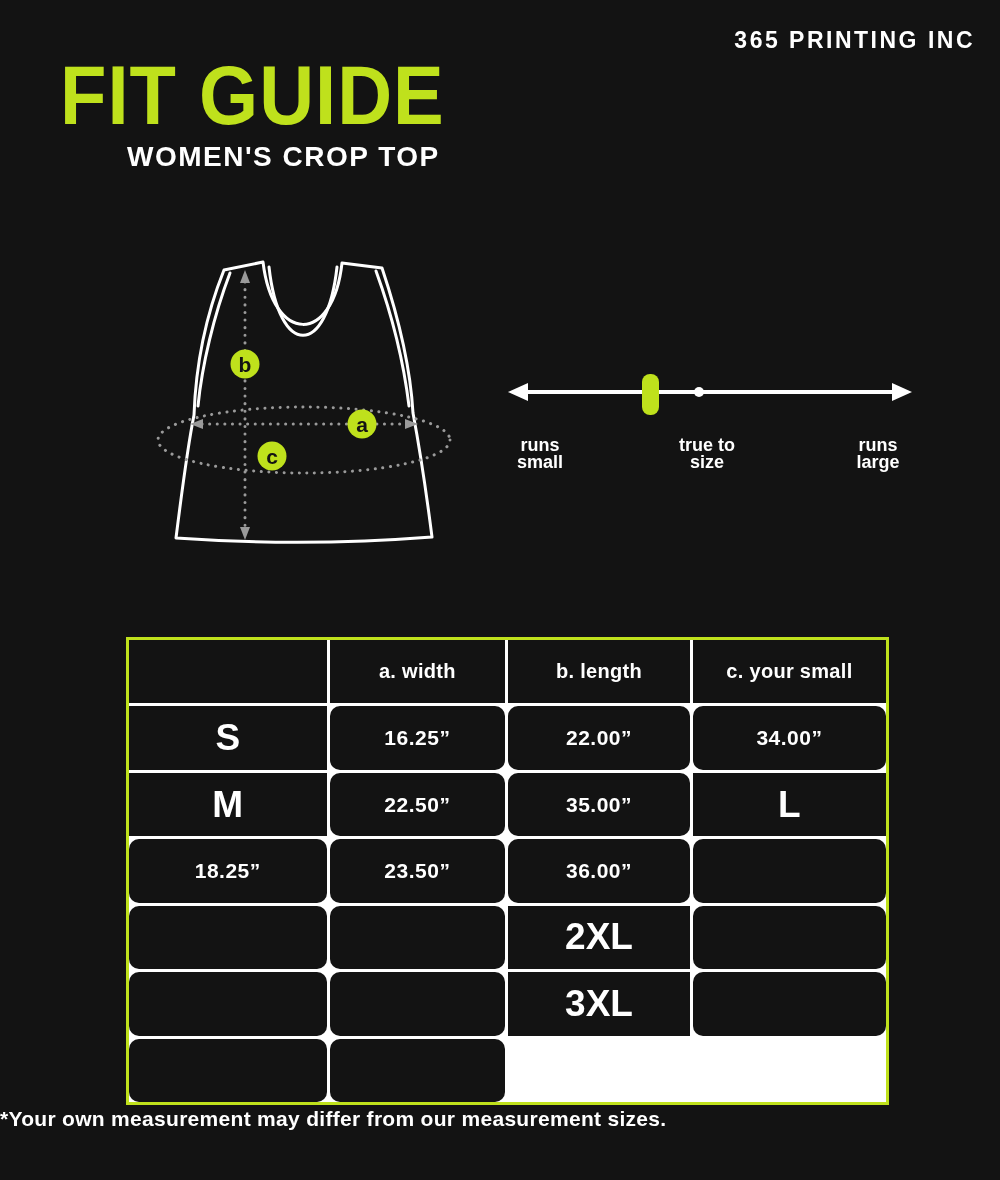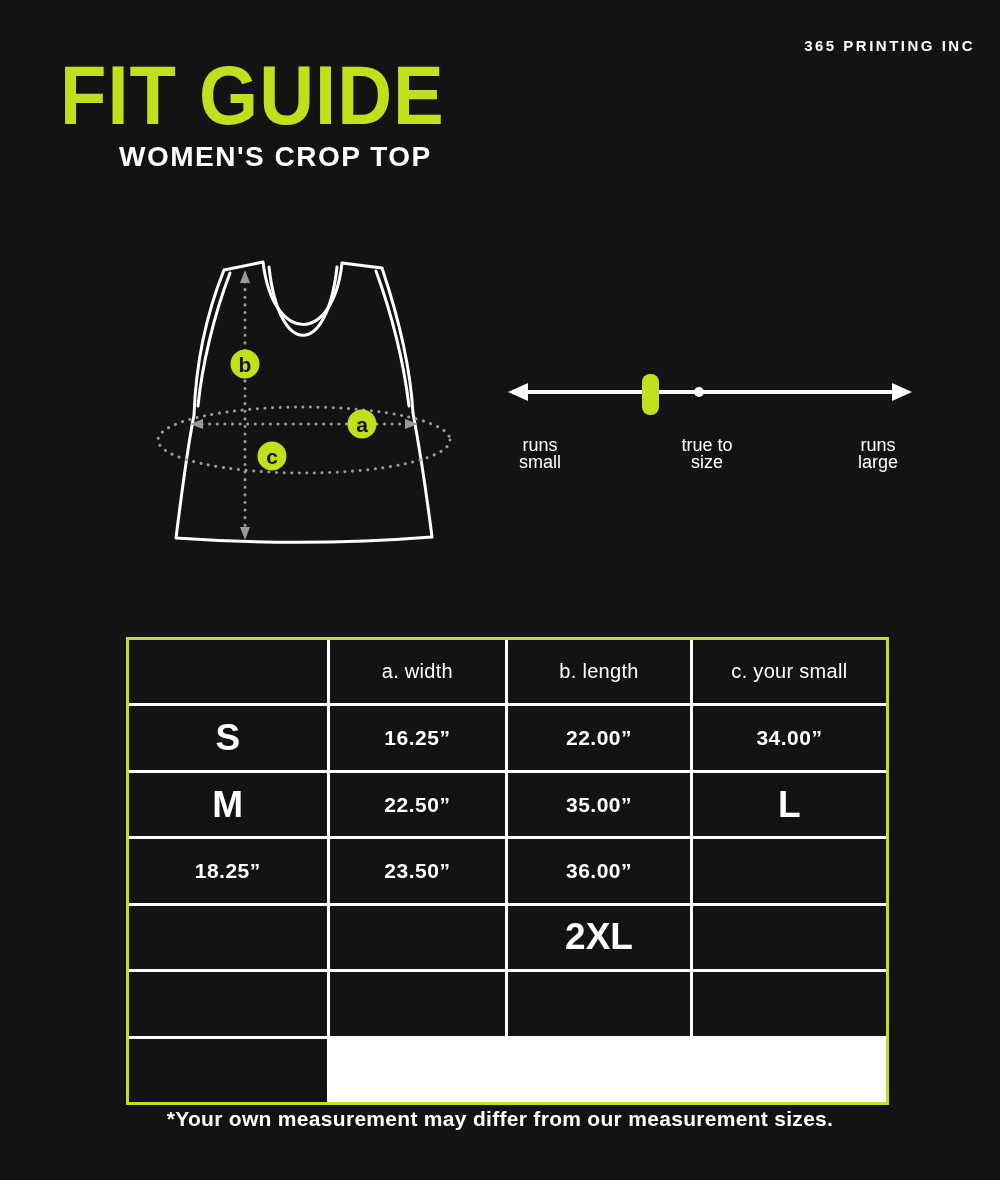--- a/index.html
+++ b/index.html
@@ -3,56 +3,56 @@
 <meta charset="utf-8">
 <style>
   html,body{margin:0;padding:0;}
   body{
     width:1000px;height:1180px;position:relative;overflow:hidden;
     background:#131313;
     font-family:"Liberation Sans", sans-serif;
     color:#ffffff;
   }
   .brand{
-    position:absolute;top:37px;right:25px;
-    font-size:15px;font-weight:bold;letter-spacing:2.5px;color:#fff;
+    position:absolute;top:27px;right:25px;
+    font-size:23px;font-weight:bold;letter-spacing:2.5px;color:#fff;
   }
   .title{
     position:absolute;top:56px;left:60px;
     font-size:76px;font-weight:bold;letter-spacing:1px;line-height:0.95;
     color:#bfe11c;
     transform:scaleY(1.10);transform-origin:top left;
   }
   .subtitle{
-    position:absolute;top:141px;left:119px;
+    position:absolute;top:141px;left:127px;
     font-size:28px;font-weight:bold;letter-spacing:1.5px;color:#fff;
   }
   .tank-svg{position:absolute;left:130px;top:240px;}
   .scale-svg{position:absolute;left:505px;top:368px;}
   .scale-label{
     position:absolute;top:437px;text-align:center;
-    font-size:18px;line-height:17px;font-weight:normal;color:#fff;
+    font-size:18px;line-height:17px;font-weight:bold;color:#fff;
   }
   .scale-label.small{left:500px;width:80px;}
   .scale-label.true{left:657px;width:100px;}
   .scale-label.large{left:838px;width:80px;}
   .size-table{
     position:absolute;left:126px;top:637px;width:763px;height:468px;
     box-sizing:border-box;border:3px solid #bfe11c;background:#ffffff;
     display:grid;grid-template-columns:26.1% 23.2% 24% auto;grid-auto-rows:1fr;gap:3px;
   }
   .cell{
     background:#131313;display:flex;align-items:center;justify-content:center;
     color:#fff;
   }
-  .cell.th{font-size:20px;font-weight:normal;letter-spacing:0.3px;}
+  .cell.th{font-size:20px;font-weight:bold;letter-spacing:0.3px;}
   .cell.size{font-size:37px;font-weight:bold;}
-  .cell.val{font-size:21px;font-weight:bold;letter-spacing:0.5px;}
+  .cell.val{font-size:21px;font-weight:bold;letter-spacing:0.5px;border-radius:10px;}
   .footnote{
-    position:absolute;top:1107px;left:0;width:1000px;text-align:center;
+    position:absolute;top:1107px;left:0;width:1000px;
     font-size:21px;font-weight:bold;letter-spacing:0.3px;color:#fff;
   }
 </style>
 </head>
 <body>
 
 <div class="brand">365 PRINTING INC</div>
 
 <div class="title">FIT GUIDE</div>
 <div class="subtitle">WOMEN'S CROP TOP</div>
@@ -134,18 +134,19 @@
 
   <div class="cell val"></div>
   <div class="cell val"></div>
   <div class="cell val"></div>
 
   <div class="cell size">2XL</div>
   <div class="cell val"></div>
   <div class="cell val"></div>
   <div class="cell val"></div>
 
+  <div class="cell size">3XL</div>
   <div class="cell val"></div>
   <div class="cell val"></div>
   <div class="cell val"></div>
 </div>
 
 <div class="footnote">*Your own measurement may differ from our measurement sizes.</div>
 
 </body></html>

